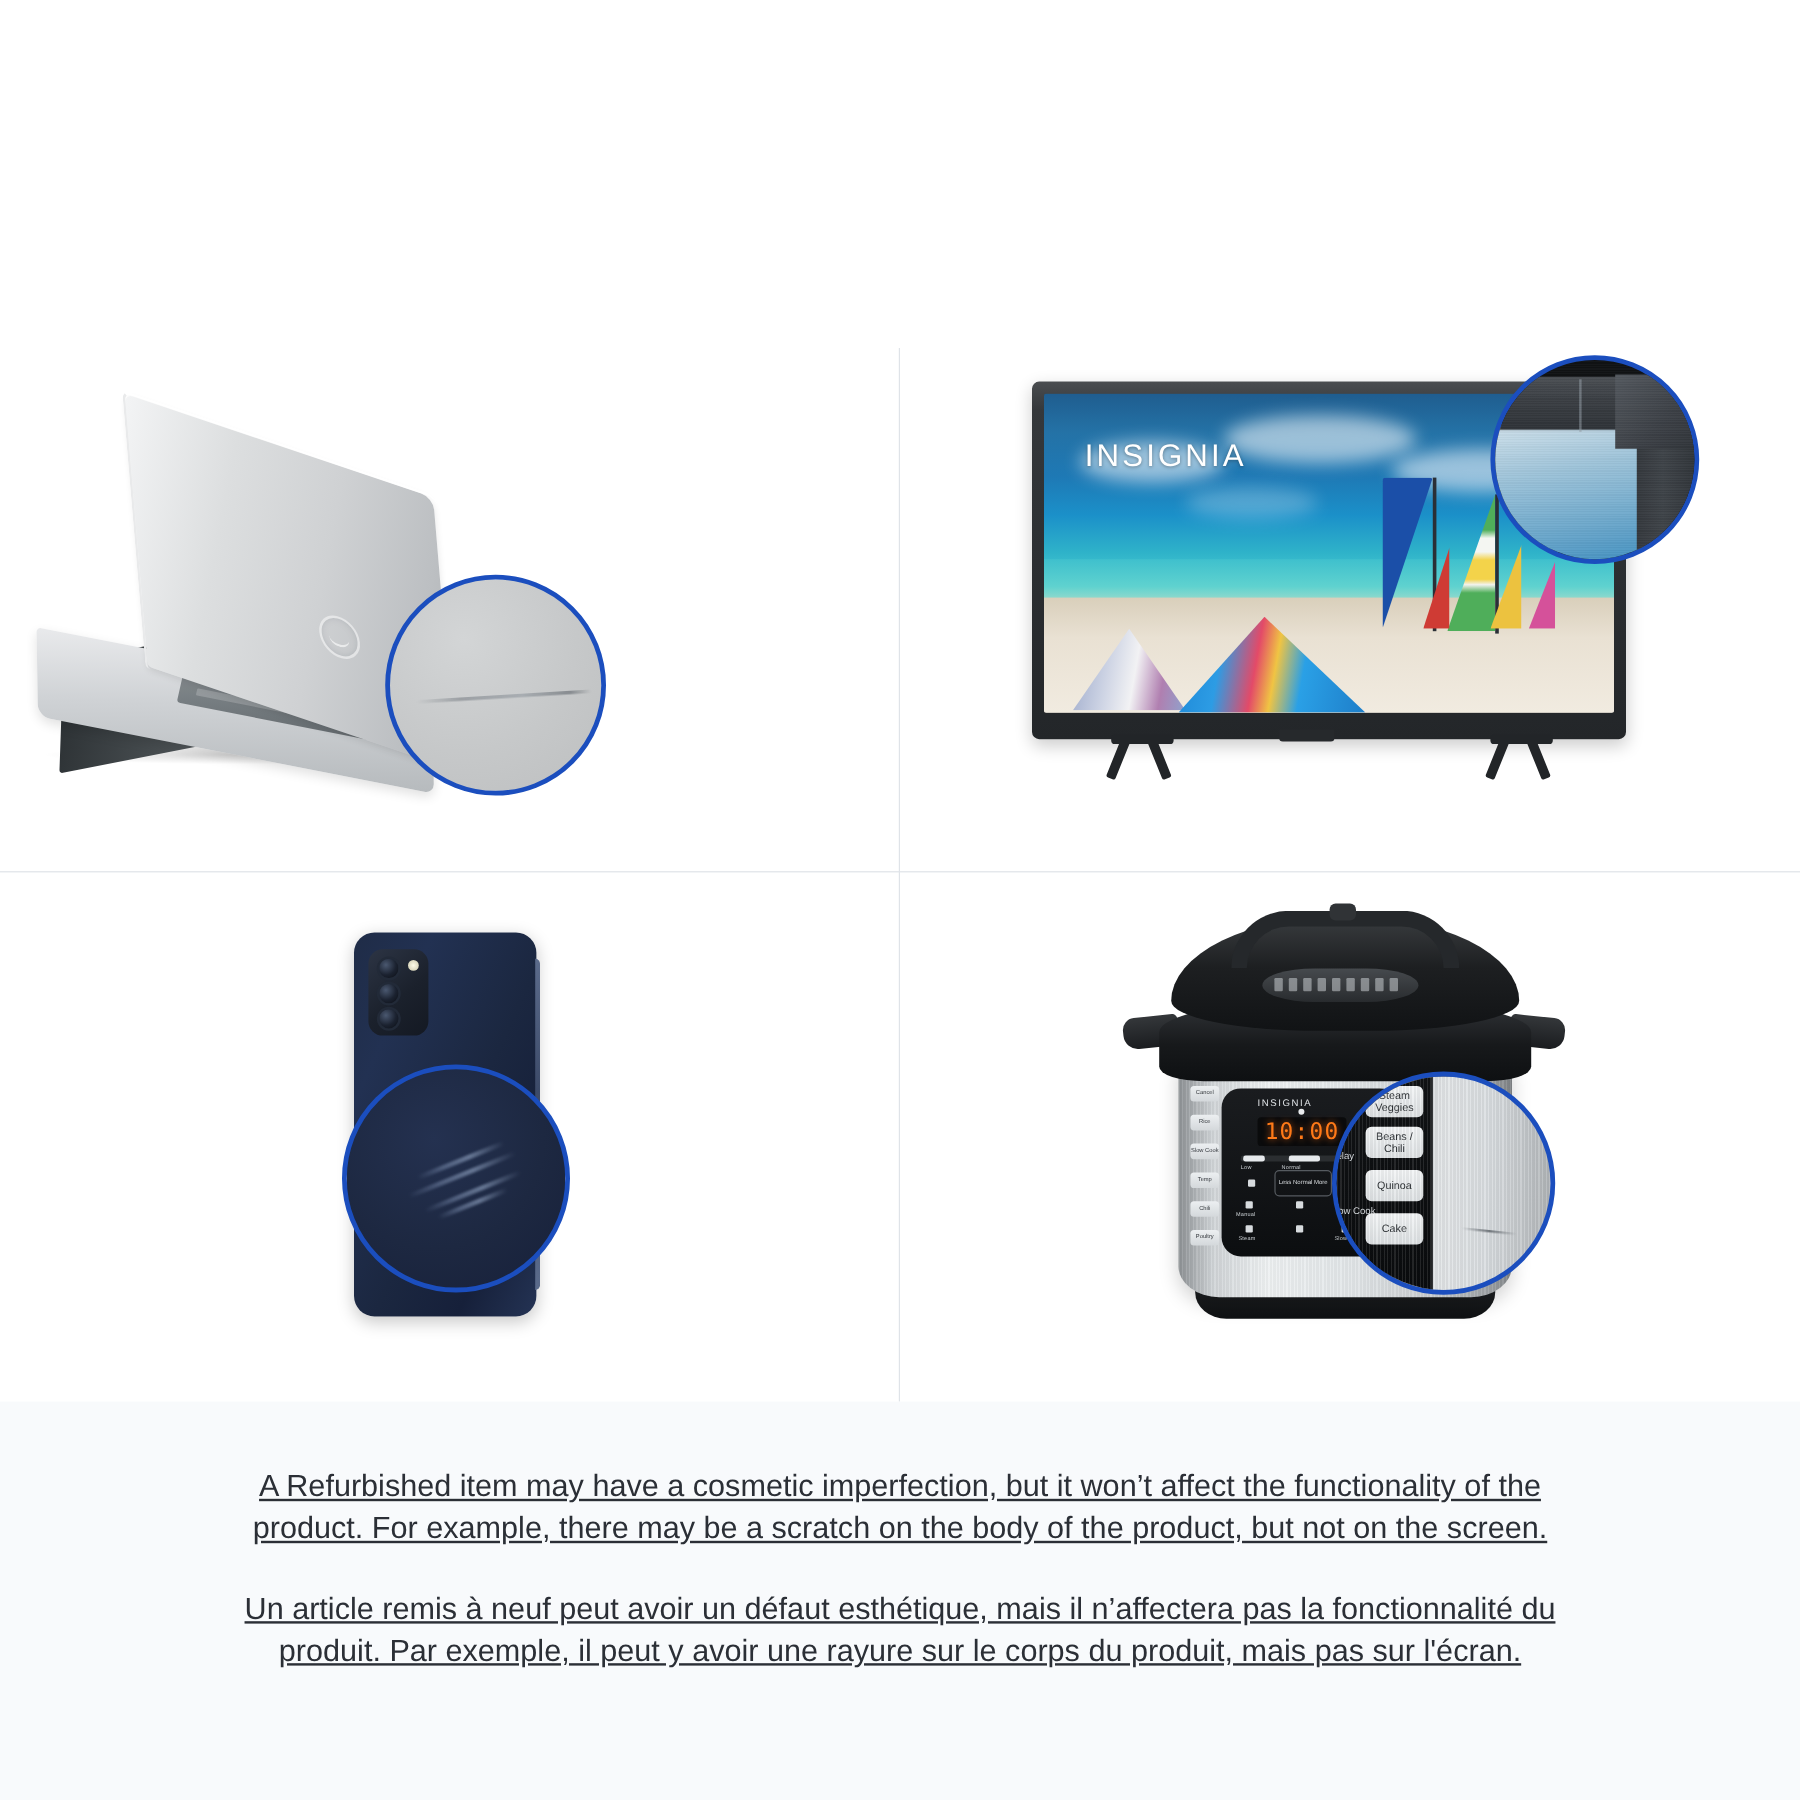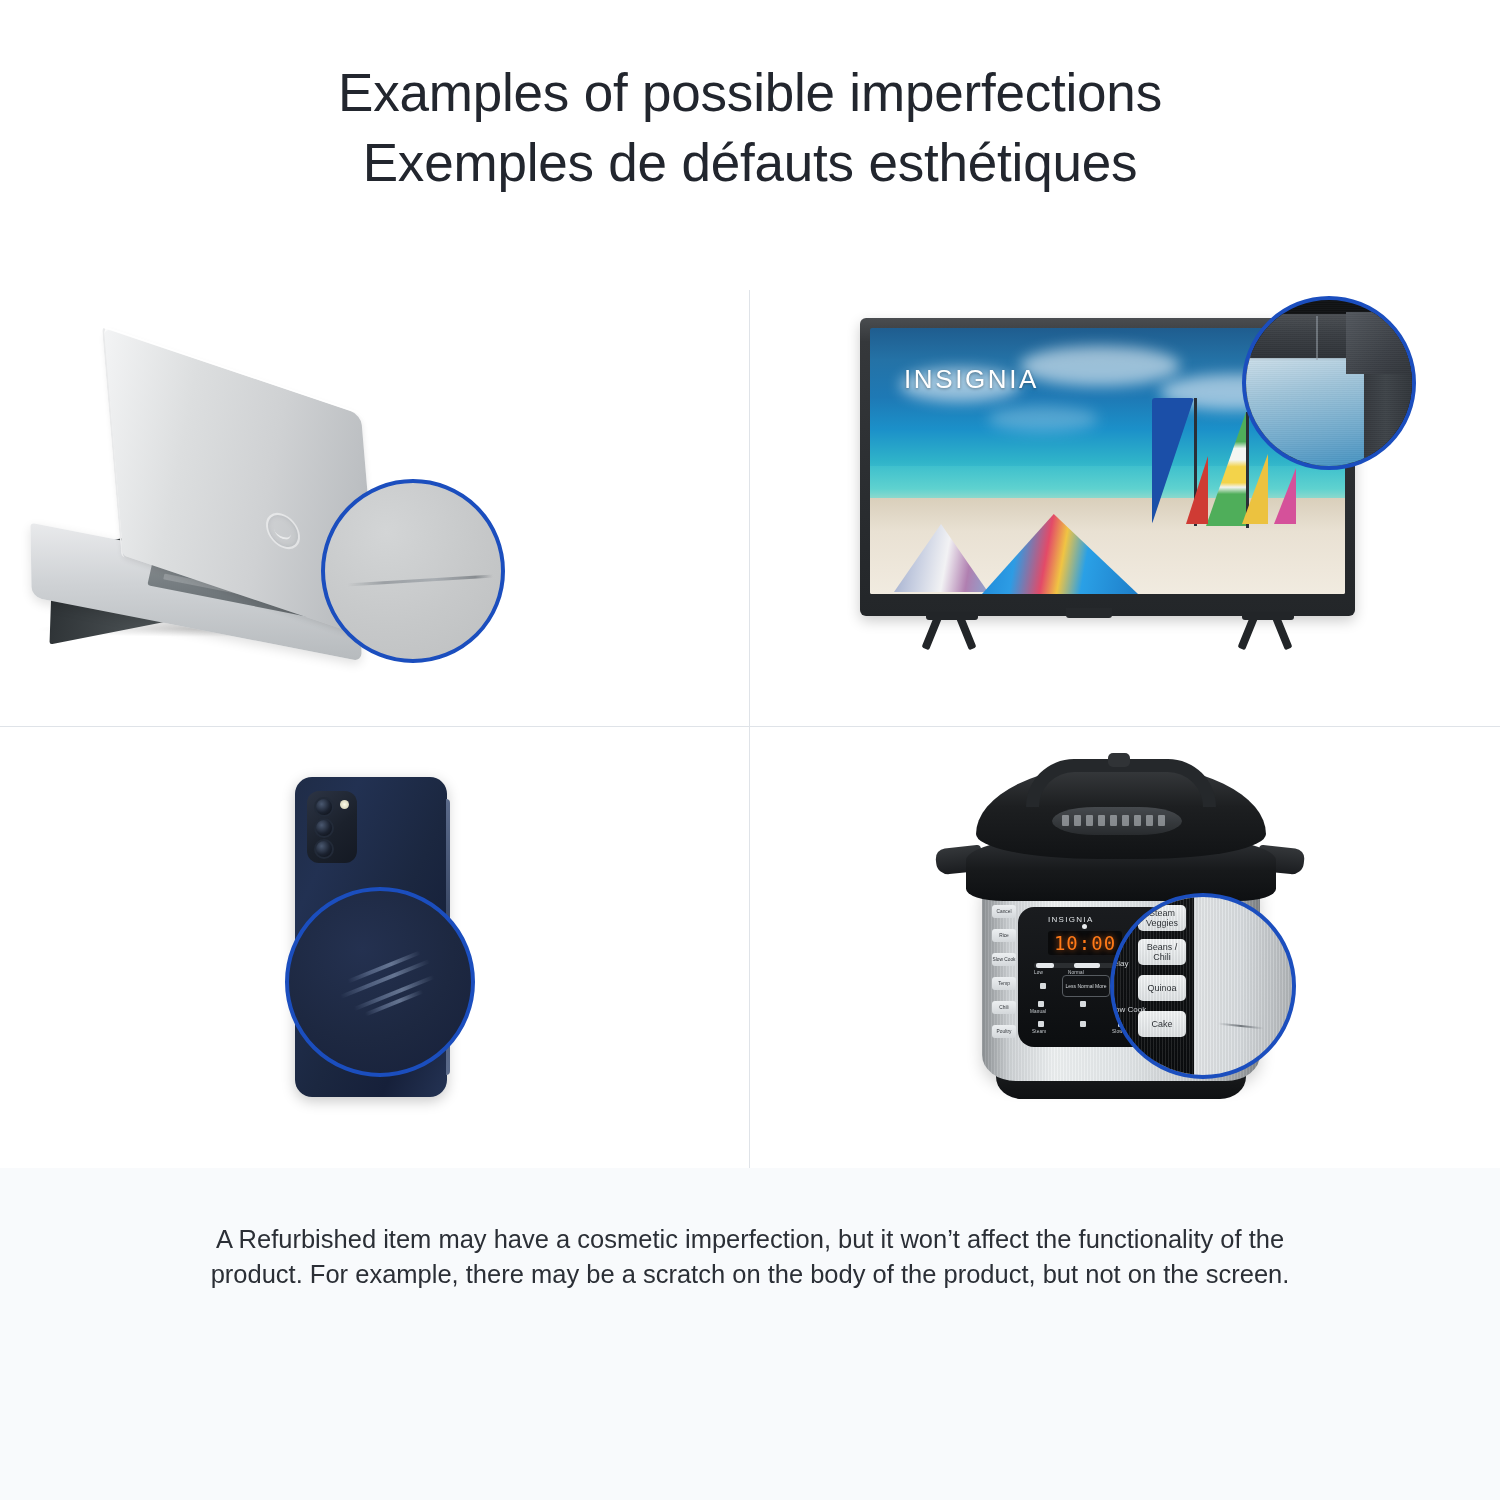--- a/index.html
+++ b/index.html
@@ -391,33 +391,30 @@
     background:#f8fafc;
   }
   .desc p{
     margin:0 auto;
     width:1130px;
     text-align:center;
     color:#2b2f36;
     font-size:25.5px;
     line-height:35px;
     font-weight:400;
+    text-decoration:underline;
   }
   .desc .p1{padding-top:54px;}
   .desc .p2{padding-top:32px;}
 </style>
 </head>
 <body>
 
 <div class="page">
 
-  <div class="title-block">
-    <span class="title-line">Examples of possible imperfections</span>
-    <span class="title-line">Exemples de défauts esthétiques</span>
-  </div>
 
   <div class="grid">
     <div class="vline"></div>
     <div class="hline"></div>
 
     <div class="panel p-laptop">
       <div class="stage">
         <div class="lap-wrap">
           <div class="lap-shadow"></div>
           <div class="screen-dark"></div>
@@ -614,15 +611,16 @@
             <div class="grain2"></div>
             <div class="zscratch"></div>
           </div>
         </div>
       </div>
     </div>
   </div>
 
   <div class="desc">
     <p class="p1">A Refurbished item may have a cosmetic imperfection, but it won’t affect the functionality of the product. For example, there may be a scratch on the body of the product, but not on the screen.</p>
+    <p class="p2">Un article remis à neuf peut avoir un défaut esthétique, mais il n’affectera pas la fonctionnalité du produit. Par exemple, il peut y avoir une rayure sur le corps du produit, mais pas sur l'écran.</p>
   </div>
 
 </div>
 
 </body></html>

